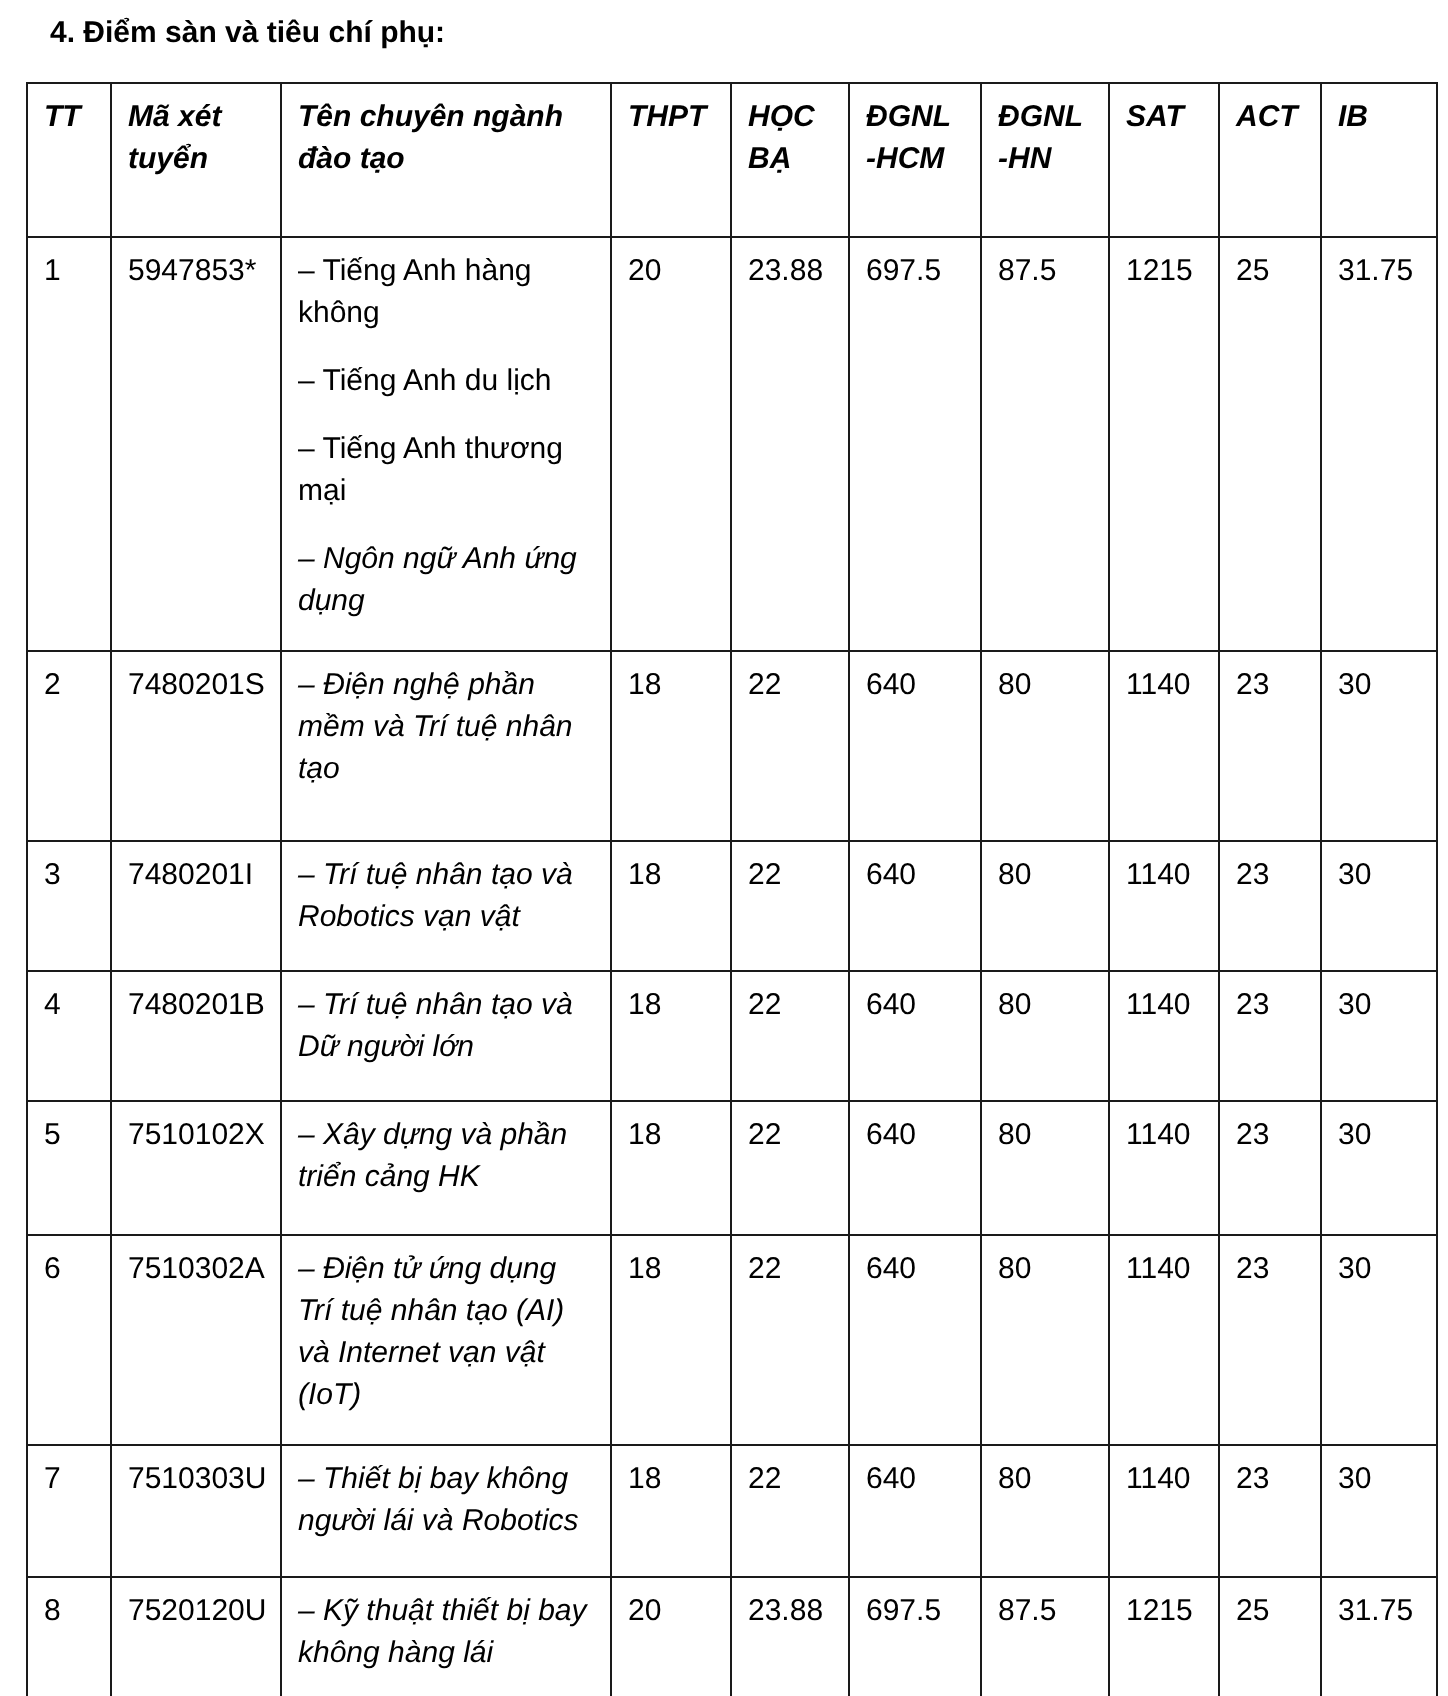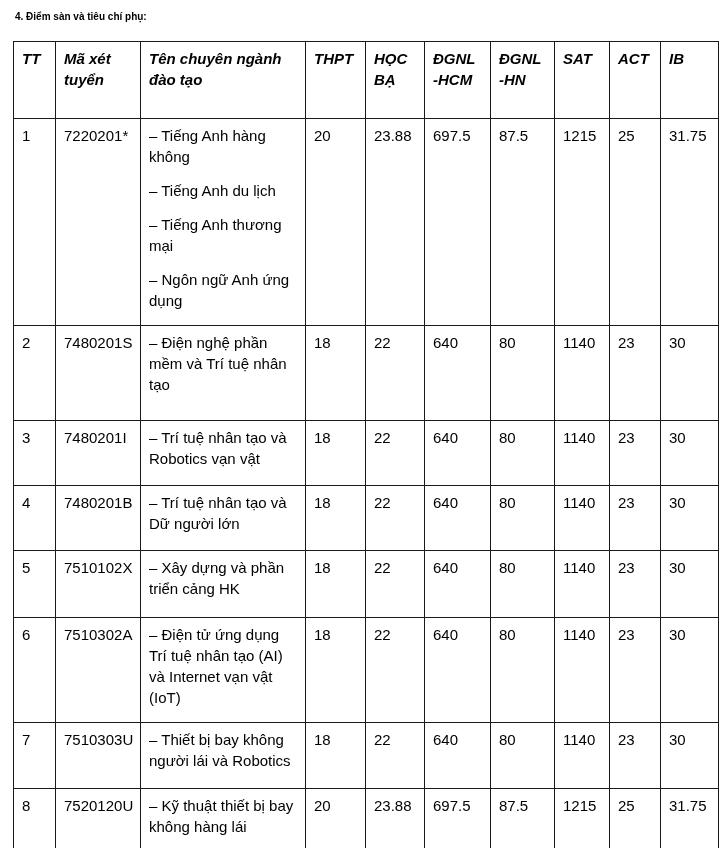--- a/index.html
+++ b/index.html
@@ -11,23 +11,23 @@
     font-family: "Liberation Sans", "DejaVu Sans", sans-serif;
   }
   .page {
     width: 724px;
     height: 848px;
     padding: 8px 6px 10px 13px;
     background: #ffffff;
     overflow: hidden;
   }
   .title {
-    font-size: 10px;
+    font-size: 15px;
     font-weight: bold;
-    margin: 0 0 15px 2px;
+    margin: 0 0 15px 12px;
     line-height: 18px;
   }
   table.score-table {
     border-collapse: collapse;
     table-layout: fixed;
     width: 705px;
   }
   table.score-table th,
   table.score-table td {
     border: 1.5px solid #1a1a1a;
@@ -45,21 +45,21 @@
   thead tr       { height: 77px; }
   tbody tr.r-0   { height: 207px; }
   tbody tr.r-1   { height: 95px; }
   tbody tr.r-2   { height: 65px; }
   tbody tr.r-3   { height: 65px; }
   tbody tr.r-4   { height: 67px; }
   tbody tr.r-5   { height: 92px; }
   tbody tr.r-6   { height: 66px; }
   tbody tr.r-7   { height: 62px; }
   .major-line { margin: 0 0 13px 0; }
-  .major-line:last-child { margin-bottom: 0; }
+  .major-line:last-child { margin-bottom: 0; font-style: italic; }
 </style>
 </head>
 <body>
 
 <div class="page">
   <h1 class="title">4. Điểm sàn và tiêu chí phụ:</h1>
 
   <table class="score-table">
     <colgroup>
       <col style="width:42px">
@@ -83,21 +83,21 @@
           <th>ĐGNL -HCM</th>
           <th>ĐGNL -HN</th>
           <th>SAT</th>
           <th>ACT</th>
           <th>IB</th>
         </tr>
     </thead>
     <tbody id="table-body">
         <tr class="r-0">
           <td>1</td>
-          <td>7220201*</td>
+          <td>5947853*</td>
           <td>
             <div class="major-line">– Tiếng Anh hàng không</div>
             <div class="major-line">– Tiếng Anh du lịch</div>
             <div class="major-line">– Tiếng Anh thương mại</div>
             <div class="major-line">– Ngôn ngữ Anh ứng dụng</div>
           </td>
           <td>20</td>
           <td>23.88</td>
           <td>697.5</td>
           <td>87.5</td>

